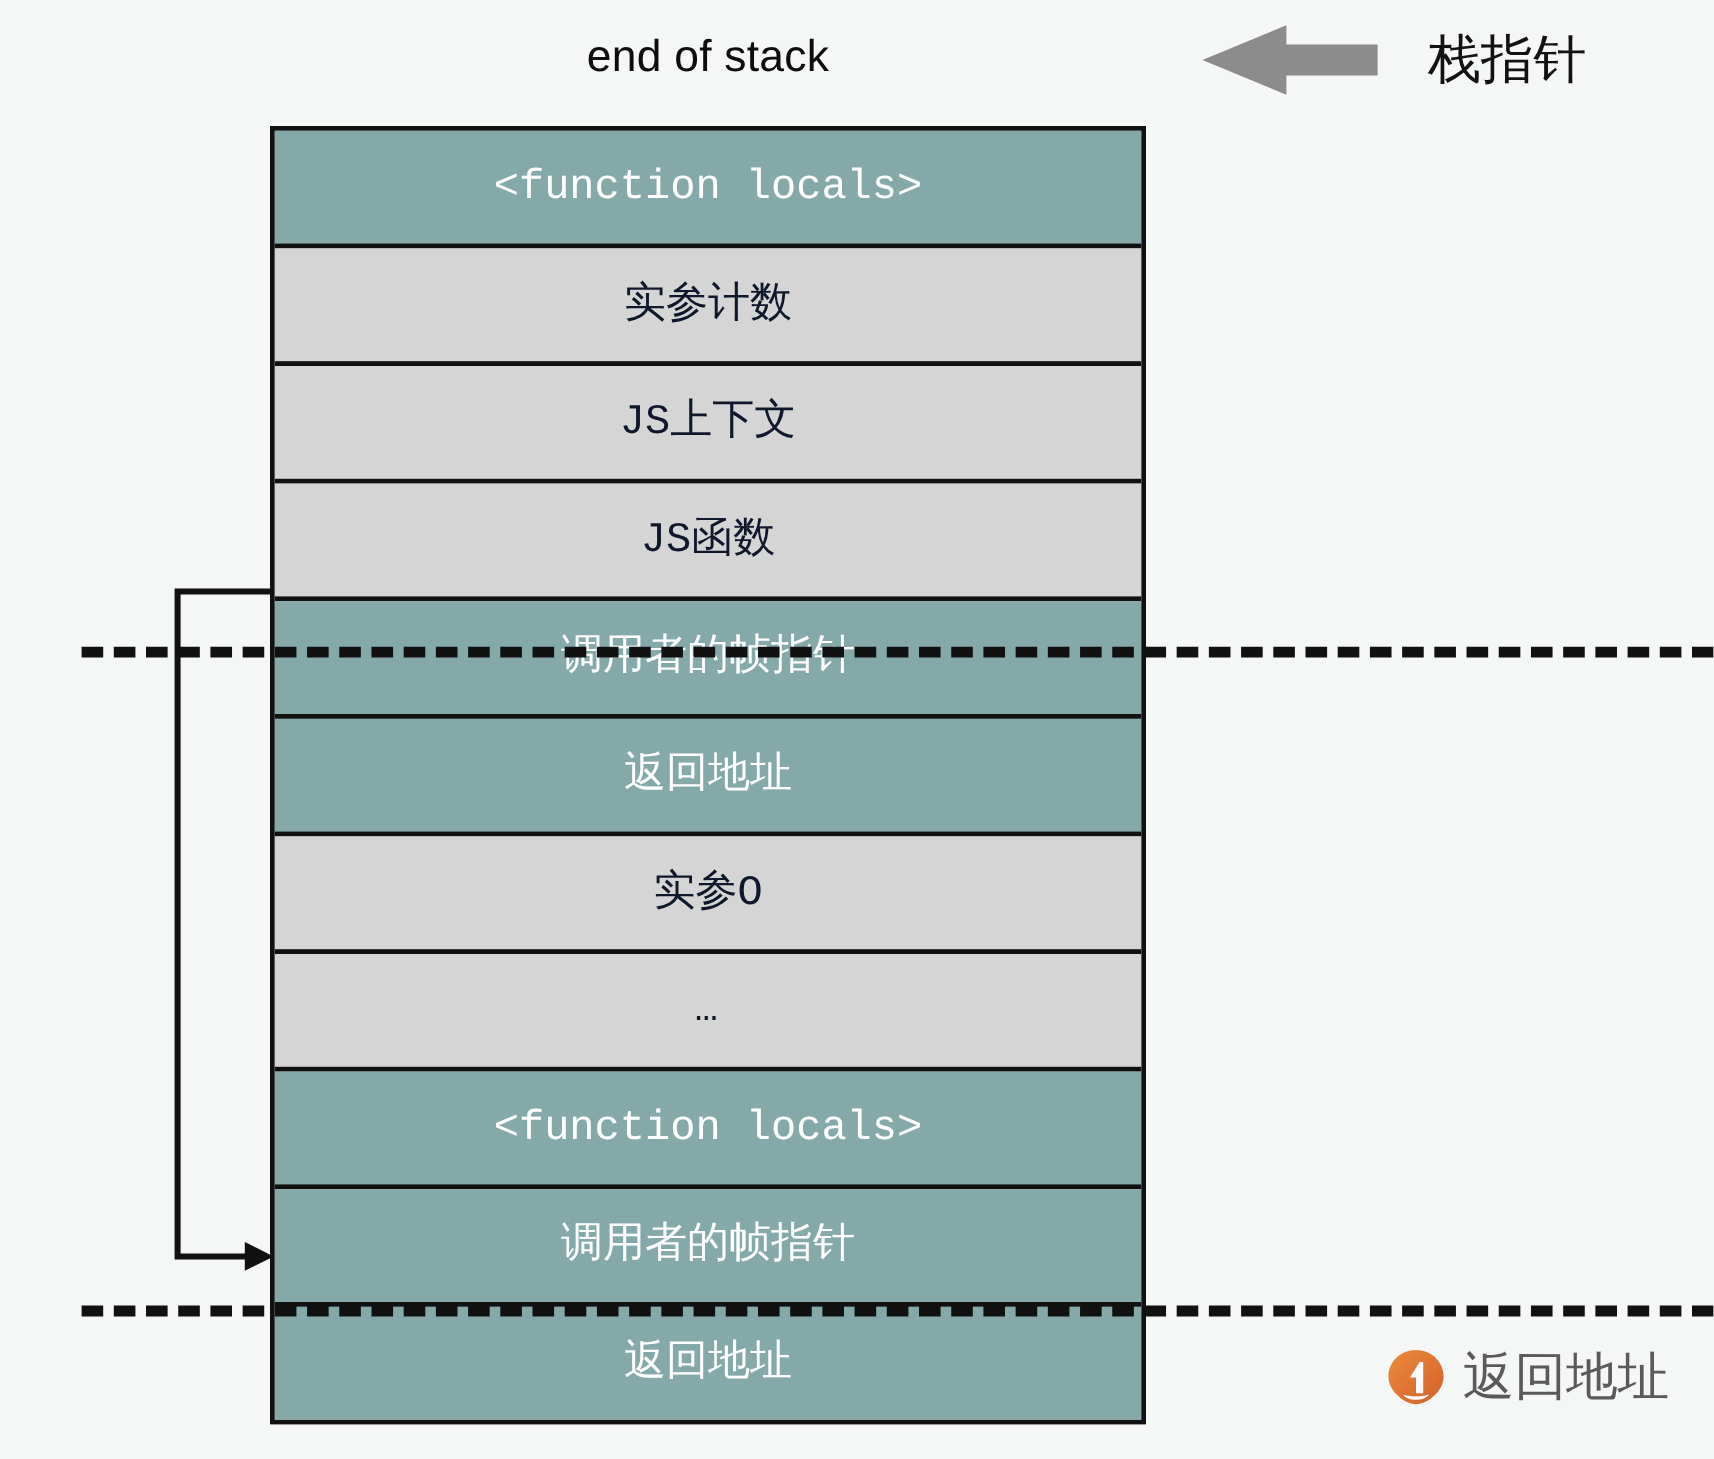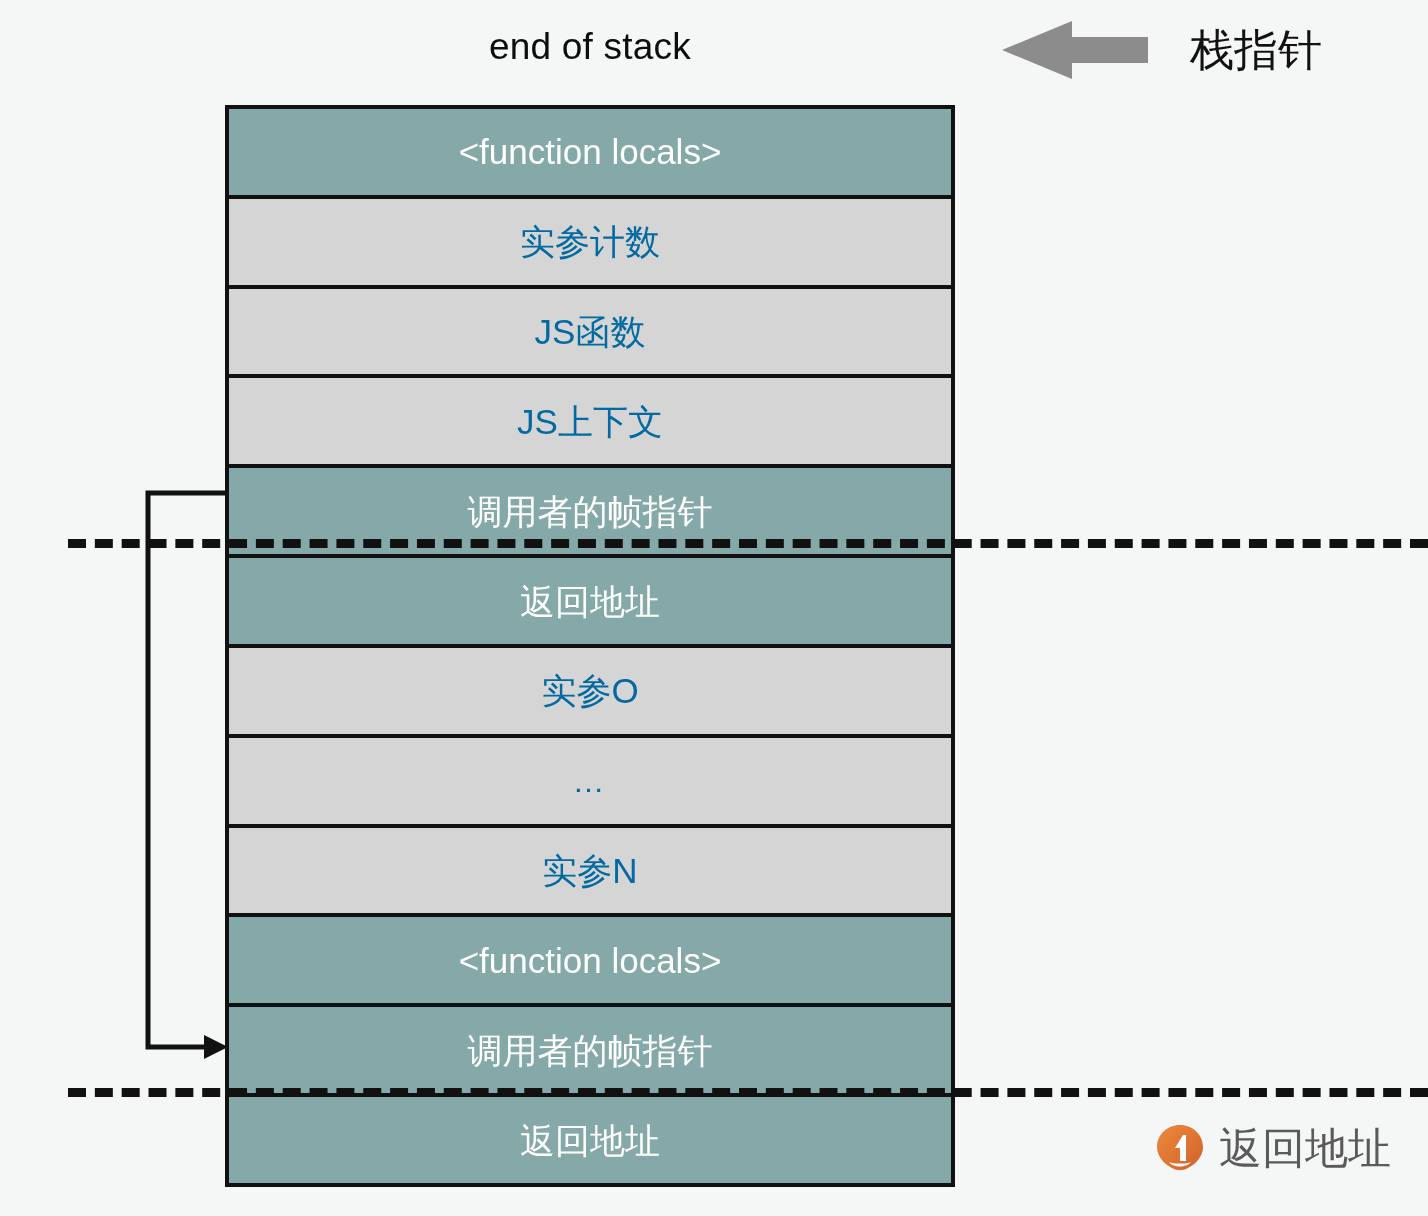--- a/index.html
+++ b/index.html
@@ -39,20 +39,21 @@
     position: absolute;
     left: 225px;
     top: 105px;
     width: 730px;
     height: 1082px;
     box-sizing: border-box;
     border: 4px solid #111111;
     display: flex;
     flex-direction: column;
     z-index: 4;
+    font-family: Liberation Mono, monospace;
   }
   .stack-row {
     flex: 1 1 0;
     min-height: 0;
     display: flex;
     align-items: center;
     justify-content: center;
     box-sizing: border-box;
     border-bottom: 4px solid #111111;
     font-size: 35px;
@@ -61,21 +62,21 @@
   }
   .stack-row:last-child {
     border-bottom: none;
   }
   .stack-row.teal {
     background: #85a9a9;
     color: #ffffff;
   }
   .stack-row.gray {
     background: #d5d5d5;
-    color: #0369a1;
+    color: #0f172a;
   }
   .stack-row.ellipsis {
     font-size: 32px;
     letter-spacing: 3px;
   }
 
   
   .dash-line {
     position: absolute;
     left: 68px;
@@ -146,27 +147,26 @@
 </head>
 <body>
 
 <div id="stage">
 
   <div class="title">end of stack</div>
 
   <div class="stack-box">
     <div class="stack-row teal">&lt;function locals&gt;</div>
     <div class="stack-row gray">实参计数</div>
+    <div class="stack-row gray">JS上下文</div>
     <div class="stack-row gray">JS函数</div>
-    <div class="stack-row gray">JS上下文</div>
     <div class="stack-row teal">调用者的帧指针</div>
     <div class="stack-row teal">返回地址</div>
     <div class="stack-row gray">实参O</div>
     <div class="stack-row gray ellipsis">…</div>
-    <div class="stack-row gray">实参N</div>
     <div class="stack-row teal">&lt;function locals&gt;</div>
     <div class="stack-row teal">调用者的帧指针</div>
     <div class="stack-row teal">返回地址</div>
   </div>
 
   <div class="dash-line" id="dash-top"></div>
   <div class="dash-line" id="dash-bottom"></div>
 
   <svg class="connector" viewBox="0 0 1428 1216" xmlns="http://www.w3.org/2000/svg">
     <path d="M 225 493 L 148 493 L 148 1047 L 206 1047" fill="none" stroke="#111111" stroke-width="5"></path>

